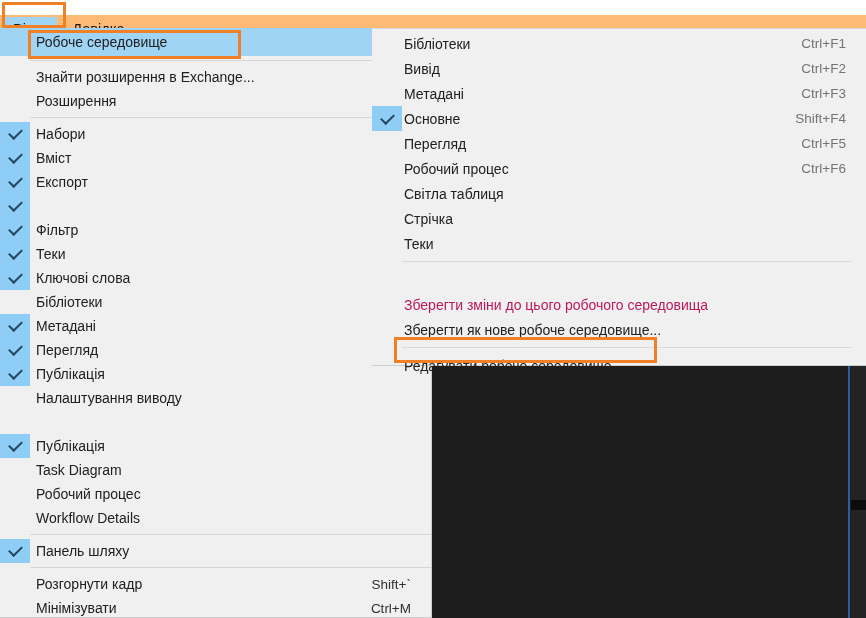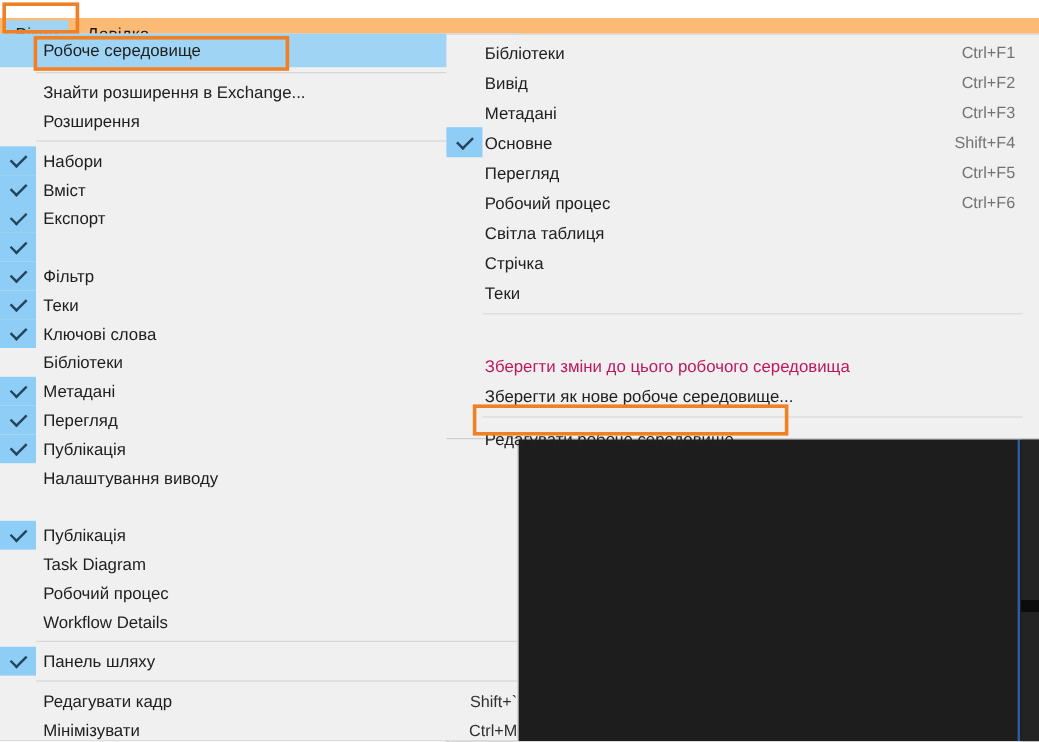--- a/index.html
+++ b/index.html
@@ -131,20 +131,21 @@
     border-bottom: 2px solid #23445c;
     transform: rotate(-45deg) translate(1px, -1px);
   }
   .menu-label {
     flex: 1 1 auto;
     padding-left: 6px;
     overflow: hidden;
     text-overflow: ellipsis;
   }
   .menu-shortcut {
+    padding-right: 20px;
     font-size: 13.5px;
     color: #303030;
   }
   .submenu-arrow {
     padding-right: 14px;
     color: #555;
     font-size: 13px;
   }
   .menu-sep {
     height: 1px;
@@ -339,21 +340,21 @@
       <div class="menu-sep"></div>
       <div class="menu-row">
         <div class="check-col checked">
           <i class="chk"></i>
         </div>
         <div class="menu-label">Панель шляху</div>
       </div>
       <div class="menu-sep"></div>
       <div class="menu-row">
         <div class="check-col"></div>
-        <div class="menu-label">Редагувати кадр</div>
+        <div class="menu-label">Розгорнути кадр</div>
         <div class="menu-shortcut">Shift+`</div>
       </div>
       <div class="menu-row">
         <div class="check-col"></div>
         <div class="menu-label">Мінімізувати</div>
         <div class="menu-shortcut">Ctrl+M</div>
       </div>
     </div>
 
   <div class="menu-sub" id="menu-sub">

